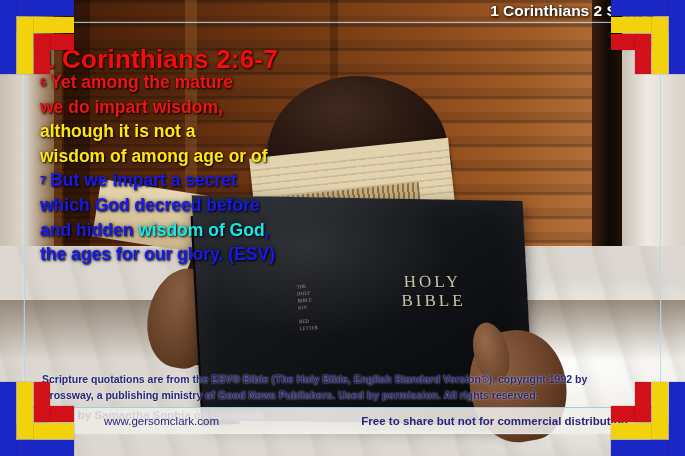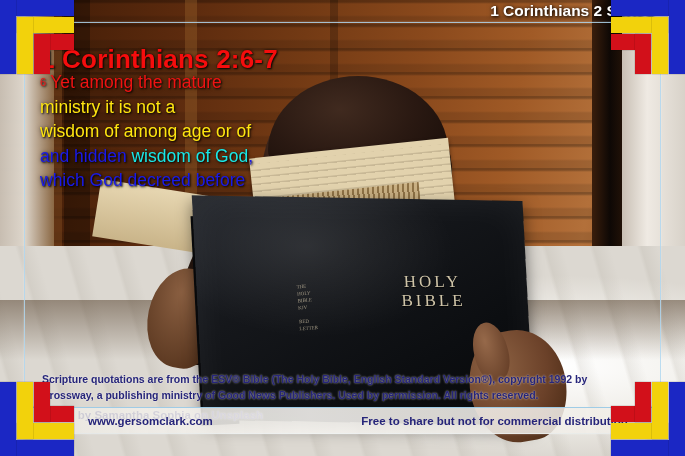--- a/index.html
+++ b/index.html
@@ -184,21 +184,21 @@
   
   .headline{
     position:absolute;left:40px;top:44px;
     font-size:26px;font-weight:bold;color:#f50d0d;
     letter-spacing:.2px;
     text-shadow:1px 1px 2px rgba(0,0,0,.85), 0 0 3px rgba(0,0,0,.6);
     white-space:nowrap;
   }
   .verseblock{
     position:absolute;left:40px;top:70px;width:310px;
-    font-size:17.5px;font-weight:normal;line-height:24.6px;
+    font-size:17.5px;font-weight:bold;line-height:24.6px;
     text-shadow:1px 1px 2px rgba(0,0,0,.9), 0 0 4px rgba(0,0,0,.55);
   }
   .verseline{display:block;white-space:nowrap;}
   .c-red{color:#ef1313;}
   .c-yel{color:#ffe610;}
   .c-blu{color:#1a1ae8;}
   .c-cya{color:#18e8e8;}
   .vnum{font-size:11px;vertical-align:2px;margin-right:1px;}
 
   
@@ -213,21 +213,21 @@
     text-shadow:0 0 2px rgba(255,255,255,.7);
   }
   .bottombar{
     position:absolute;left:24px;right:24px;bottom:22px;height:26px;
     background:linear-gradient(to right,
       rgba(236,233,227,.82),rgba(248,246,242,.88) 45%,rgba(240,237,231,.85));
     border-top:1.5px solid rgba(150,200,230,.9);
     display:flex;align-items:center;
   }
   .siteurl{
-    position:absolute;left:64px;font-size:11.5px;font-weight:bold;color:#26257a;
+    position:absolute;left:80px;font-size:11.5px;font-weight:normal;color:#26257a;
   }
   .sharenote{
     position:absolute;right:30px;font-size:11.5px;font-weight:bold;color:#26257a;
   }
 
   
   .serieslabel{
     position:absolute;right:32px;top:2px;
     font-size:15.5px;font-weight:bold;color:#ffffff;
     text-shadow:1px 1px 3px rgba(0,0,0,.85), 0 0 5px rgba(0,0,0,.6);
@@ -280,24 +280,27 @@
   </div>
 
   <div class="innerframe"></div>
 
   <div class="serieslabel">1 Corinthians 2 Series</div>
 
   <div class="headline">1 Corinthians 2:6-7</div>
 
   <div class="verseblock" id="verseblock">
       <span class="verseline c-red"><span class="vnum">6 </span>Yet among the mature</span>
-      <span class="verseline c-yel">ministry it is not a</span>
+      <span class="verseline c-red">we do impart wisdom,</span>
+      <span class="verseline c-yel">although it is not a</span>
       <span class="verseline c-yel">wisdom of among age or of</span>
+      <span class="verseline c-blu"><span class="vnum">7 </span>But we impart a secret</span>
+      <span class="verseline c-blu">which God decreed before</span>
       <span class="verseline c-blu">and hidden <span class="c-cya">wisdom of God</span>,</span>
-      <span class="verseline c-blu">which God decreed before</span>
+      <span class="verseline c-blu">the ages for our glory. (ESV)</span>
     </div>
 
   <div class="credits">
     <span>Scripture quotations are from the ESV® Bible (The Holy Bible, English Standard Version®), copyright 1992</span>
     <span>by Crossway, a publishing ministry of Good News Publishers. Used by permission. All rights reserved.</span>
   </div>
 
   <div class="photocredit">Photo by Samantha Sophia on Unsplash</div>
 
   <div class="bottombar">

